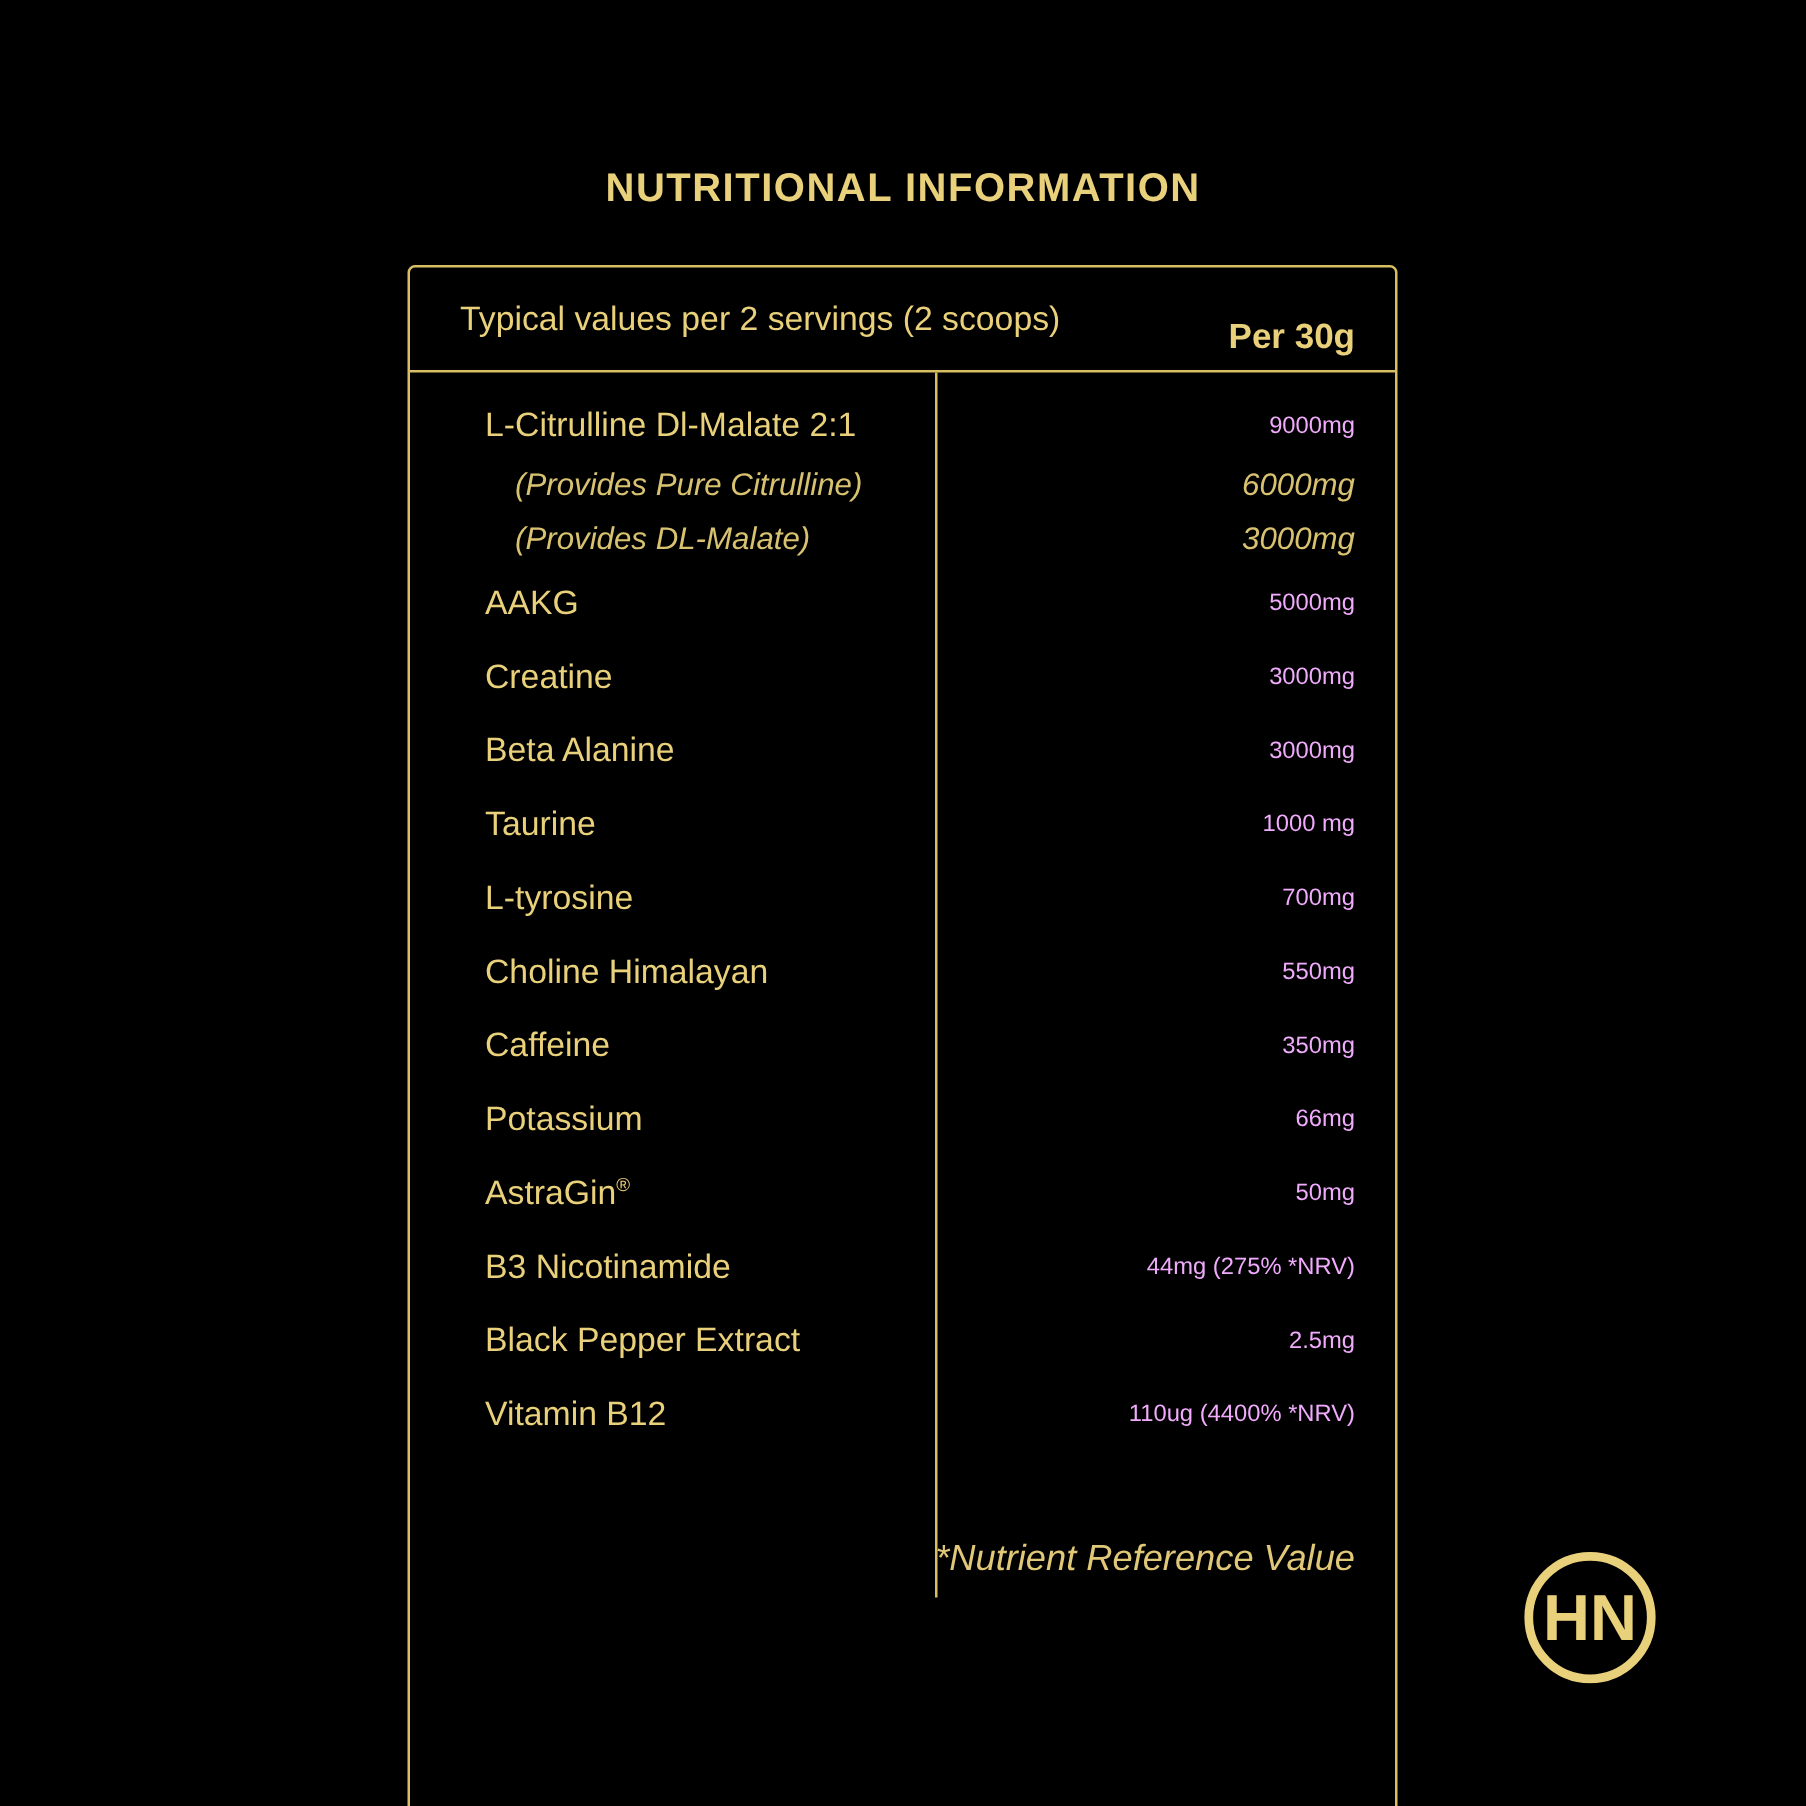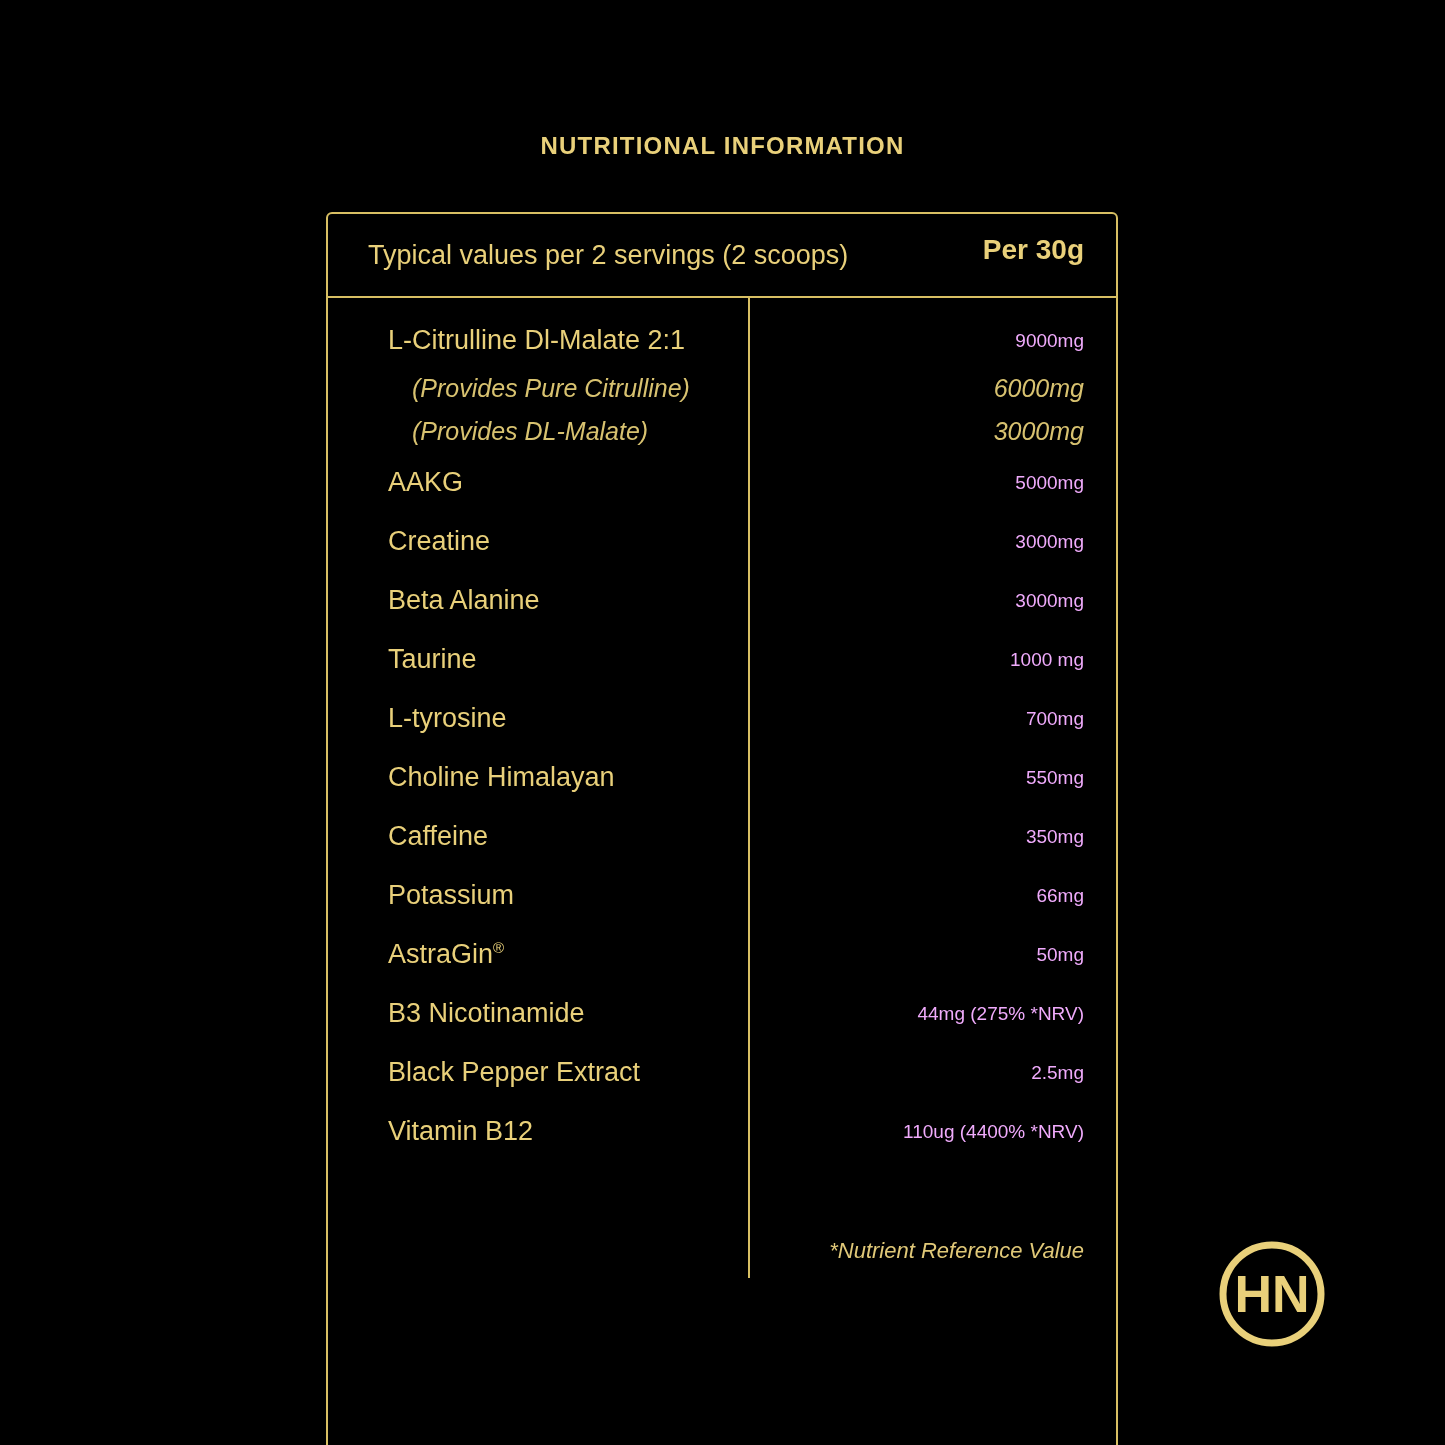--- a/index.html
+++ b/index.html
@@ -18,21 +18,21 @@
   .page {
     position: absolute;
     inset: 0;
   }
   .title {
     position: absolute;
     top: 132px;
     left: 0;
     width: 100%;
     text-align: center;
-    font-size: 24px;
+    font-size: 32px;
     font-weight: bold;
     letter-spacing: 1.2px;
     color: #e9d07a;
   }
   
   .panel {
     position: absolute;
     left: 326px;
     top: 212px;
     width: 792px;
@@ -52,21 +52,21 @@
     position: absolute;
     left: 40px;
     top: 26px;
     font-size: 27px;
     color: #e9d07a;
     white-space: nowrap;
   }
   .thead .th-right {
     position: absolute;
     right: 32px;
-    top: 20px;
+    top: 39px;
     font-size: 28px;
     font-weight: bold;
     color: #e9d07a;
   }
   
   .tbody {
     position: relative;
     height: 980px;
     box-sizing: border-box;
     padding-top: 16px;
@@ -119,21 +119,21 @@
     height: 53px;
   }
   .sup {
     font-size: 15px;
     vertical-align: super;
   }
   .footnote {
     position: absolute;
     right: 32px;
     bottom: 14px;
-    font-size: 22px;
+    font-size: 29px;
     font-style: italic;
     color: #e0c878;
     white-space: nowrap;
     margin-top: 48px;
   }
   
   .logo {
     position: absolute;
     left: 1219px;
     top: 1241px;

